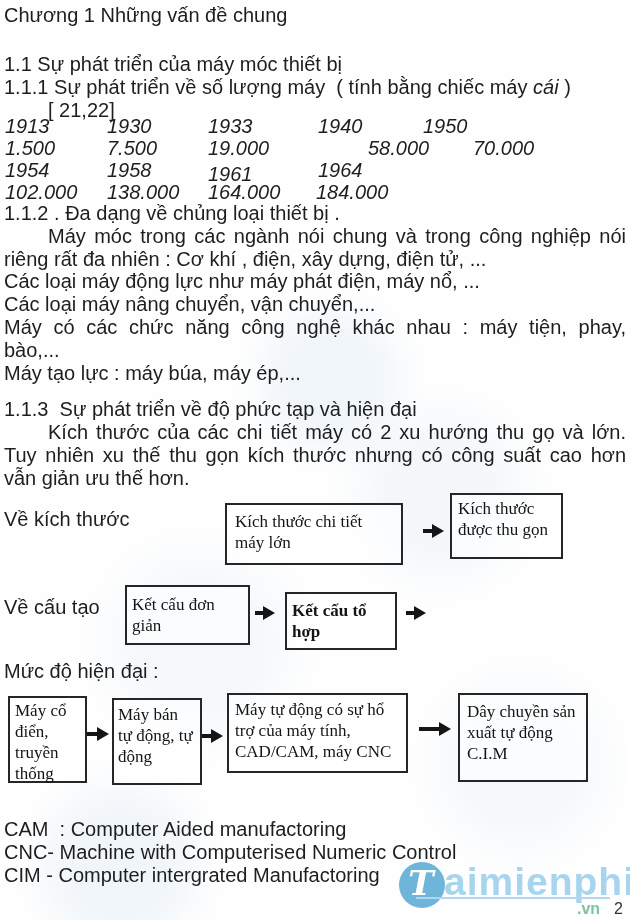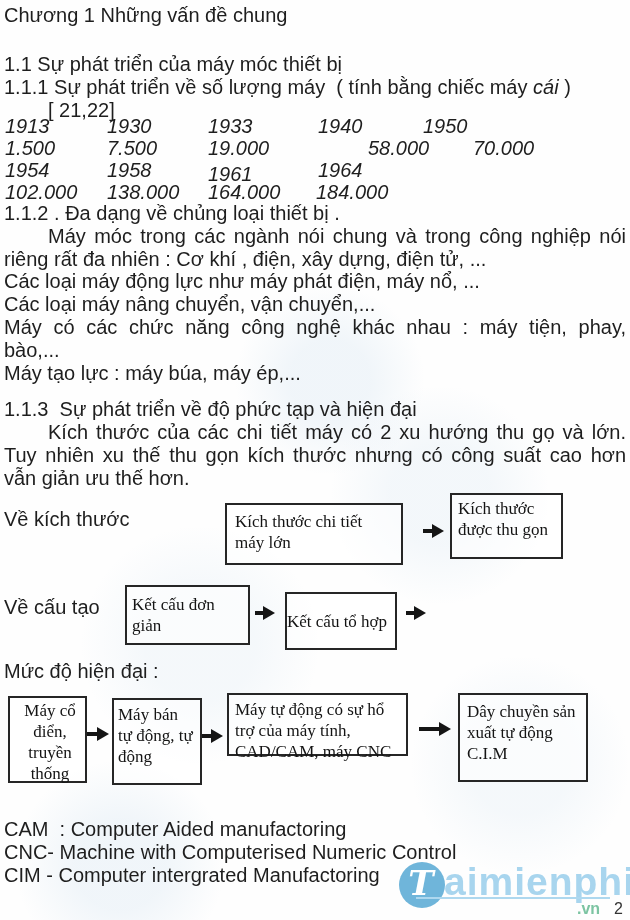--- a/index.html
+++ b/index.html
@@ -109,43 +109,43 @@
     </div>
   <div class="fbox" style="left:450px;top:493px;width:113px;height:66px;padding:3px 0 0 6px;">Kích thước
 được thu gọn</div>
 
   <div class="abs" style="left:4px;top:596px;">Về cấu tạo</div>
   <div class="fbox vcenter" style="left:125px;top:585px;width:125px;height:60px;padding-left:5px;">Kết cấu đơn giản</div>
   <div class="arrow" style="left:255px;top:606px;">
       <span class="atail" style="width:8px;"></span>
       <span class="ahead"></span>
     </div>
-  <div class="fbox vcenter" style="left:285px;top:592px;width:112px;height:58px;">Kết cấu tổ hợp</div>
+  <div class="fbox vcenter" style="left:285px;top:592px;width:112px;height:58px;padding-left:5px;font-weight:bold;">Kết cấu tổ hợp</div>
   <div class="arrow" style="left:406px;top:606px;">
       <span class="atail" style="width:8px;"></span>
       <span class="ahead"></span>
     </div>
 
   <div class="abs" style="left:4px;top:660px;">Mức độ hiện đại :</div>
-  <div class="fbox" style="left:8px;top:696px;width:79px;height:87px;padding:2px 0 0 5px;text-align:center;">Máy cổ
+  <div class="fbox" style="left:8px;top:696px;width:79px;height:87px;padding:2px 0 0 5px;">Máy cổ
 điển,
 truyền
 thống</div>
   <div class="arrow" style="left:87px;top:727px;">
       <span class="atail" style="width:10px;"></span>
       <span class="ahead"></span>
     </div>
   <div class="fbox" style="left:112px;top:698px;width:90px;height:87px;padding:4px 0 0 4px;">Máy bán
 tự động, tự
 động</div>
   <div class="arrow" style="left:202px;top:729px;">
       <span class="atail" style="width:9px;"></span>
       <span class="ahead"></span>
     </div>
-  <div class="fbox" style="left:227px;top:693px;width:181px;height:63px;padding:4px 0 16px 6px;">Máy tự động có sự hổ
+  <div class="fbox" style="left:227px;top:693px;width:181px;height:80px;padding:4px 0 16px 6px;">Máy tự động có sự hổ
 trợ của máy tính,
 CAD/CAM, máy CNC</div>
   <div class="arrow" style="left:419px;top:722px;">
       <span class="atail" style="width:20px;"></span>
       <span class="ahead"></span>
     </div>
   <div class="fbox" style="left:458px;top:693px;width:130px;height:89px;padding:6px 0 0 7px;">Dây chuyền sản
 xuất tự động
 C.I.M</div>
 

